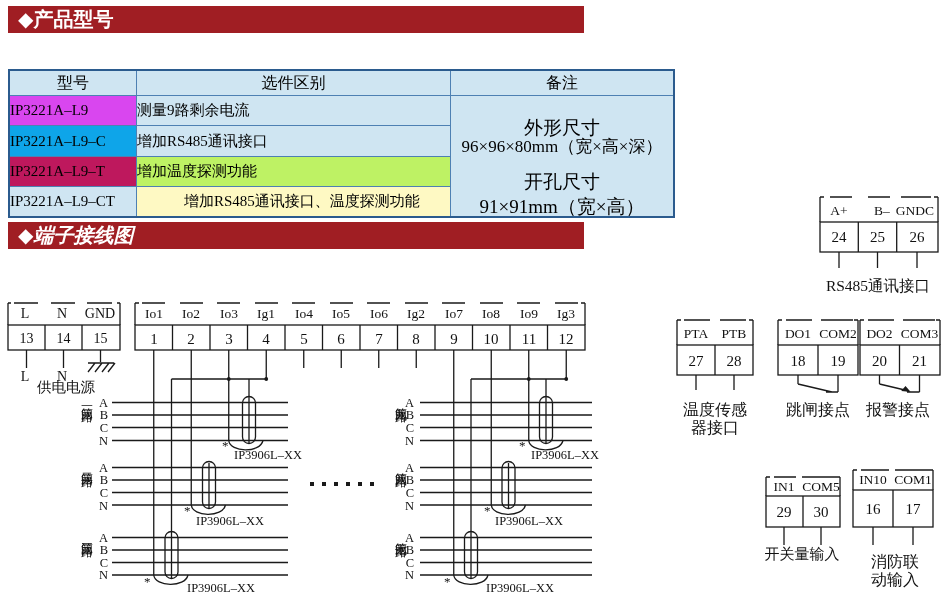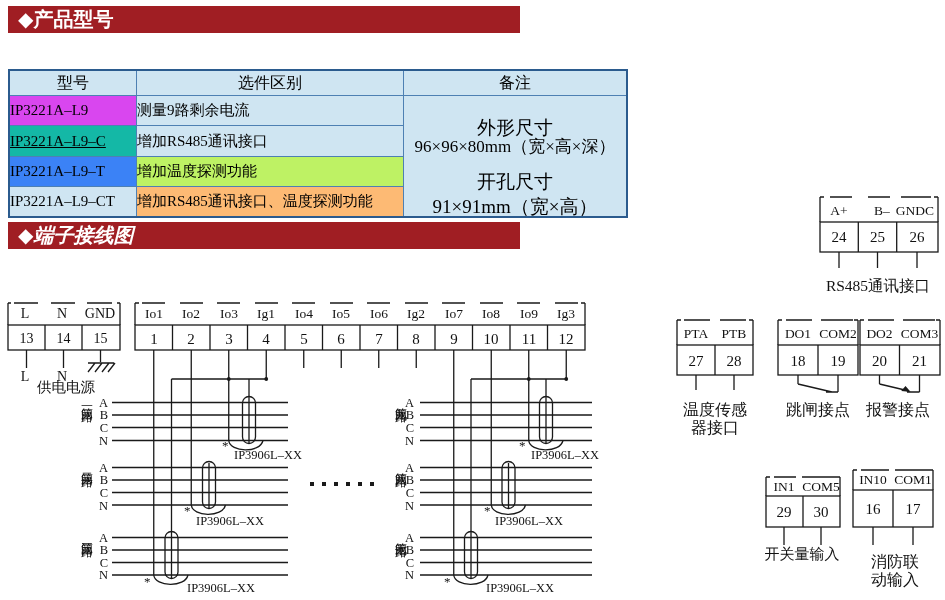--- a/index.html
+++ b/index.html
@@ -1,18 +1,18 @@
 <!DOCTYPE html>
 <html><head>
 <meta charset="utf-8">
 <style>
   html,body{margin:0;padding:0;}
   body{width:945px;height:600px;background:#fff;position:relative;overflow:hidden;
        font-family:"Liberation Serif","DejaVu Serif",serif;}
-  .bar{position:absolute;left:8px;width:512px;height:27px;color:#fff;font-weight:bold;
+  .bar{position:absolute;left:8px;width:576px;height:27px;color:#fff;font-weight:bold;
        font-size:20px;line-height:27px;padding-left:10px;box-sizing:border-box;}
   #bar1{top:6px;} #bar2{top:222px;font-style:italic;}
   table.spec{position:absolute;left:8px;top:69px;border-collapse:collapse;table-layout:fixed;
        font-size:15px;color:#000;}
   table.spec td,table.spec th{border:1.5px solid #4E80B3;font-weight:normal;padding:0;white-space:nowrap;overflow:hidden;}
   table.spec{border:2.5px solid #2B5B8E;}
   td.c1{width:126px;padding-left:7px;}
   td.c2{width:266px;padding-left:8px;}
   td.c3{width:222px;text-align:center;vertical-align:top;}
   th.h{text-align:center;height:24px;font-size:16px;}
@@ -43,30 +43,30 @@
     <td class="c1" style="background: #d946ef;">IP3221A–L9</td>
     <td class="c2" style="background: rgb(207, 229, 242);">测量9路剩余电流</td>
     <td class="c3" rowspan="4" style="background: rgb(207, 229, 242);">
       <div class="rm1">外形尺寸</div>
       <div class="rm2">96×96×80mm（宽×高×深）</div>
       <div class="rm3">开孔尺寸</div>
       <div class="rm4">91×91mm（宽×高）</div>
     </td>
   </tr>
   <tr class="r">
-    <td class="c1" style="background: #14b8a6; text-decoration: underline;">IP3221A–L9–C</td>
+    <td class="c1" style="background: #0ea5e9;">IP3221A–L9–C</td>
     <td class="c2" style="background: rgb(207, 229, 242);">增加RS485通讯接口</td>
   </tr>
   <tr class="r">
-    <td class="c1" style="background: #3b82f6;">IP3221A–L9–T</td>
+    <td class="c1" style="background: #be185d;">IP3221A–L9–T</td>
     <td class="c2" style="background: #bef264;">增加温度探测功能</td>
   </tr>
   <tr class="r">
     <td class="c1" style="background: rgb(207, 229, 242);">IP3221A–L9–CT</td>
-    <td class="c2" style="background: #fdba74;">增加RS485通讯接口、温度探测功能</td>
+    <td class="c2" style="background: #fef9c3; padding-left: 47px;">增加RS485通讯接口、温度探测功能</td>
   </tr>
 </tbody>
   </table>
 
 <svg width="945" height="600" viewBox="0 0 945 600" stroke-linecap="butt" font-family="Liberation Serif, DejaVu Serif, serif">
   <g stroke="#1a1a1a" stroke-width="1.3" fill="none">
     <path d="M8 303h3M14 303h24M51 303h24M87 303h25M117 303h3"></path>
     <path d="M8 303V325M120 303V325"></path>
     <rect x="8" y="325" width="112" height="25"></rect>
     <path d="M45 325V350M82 325V350"></path>

